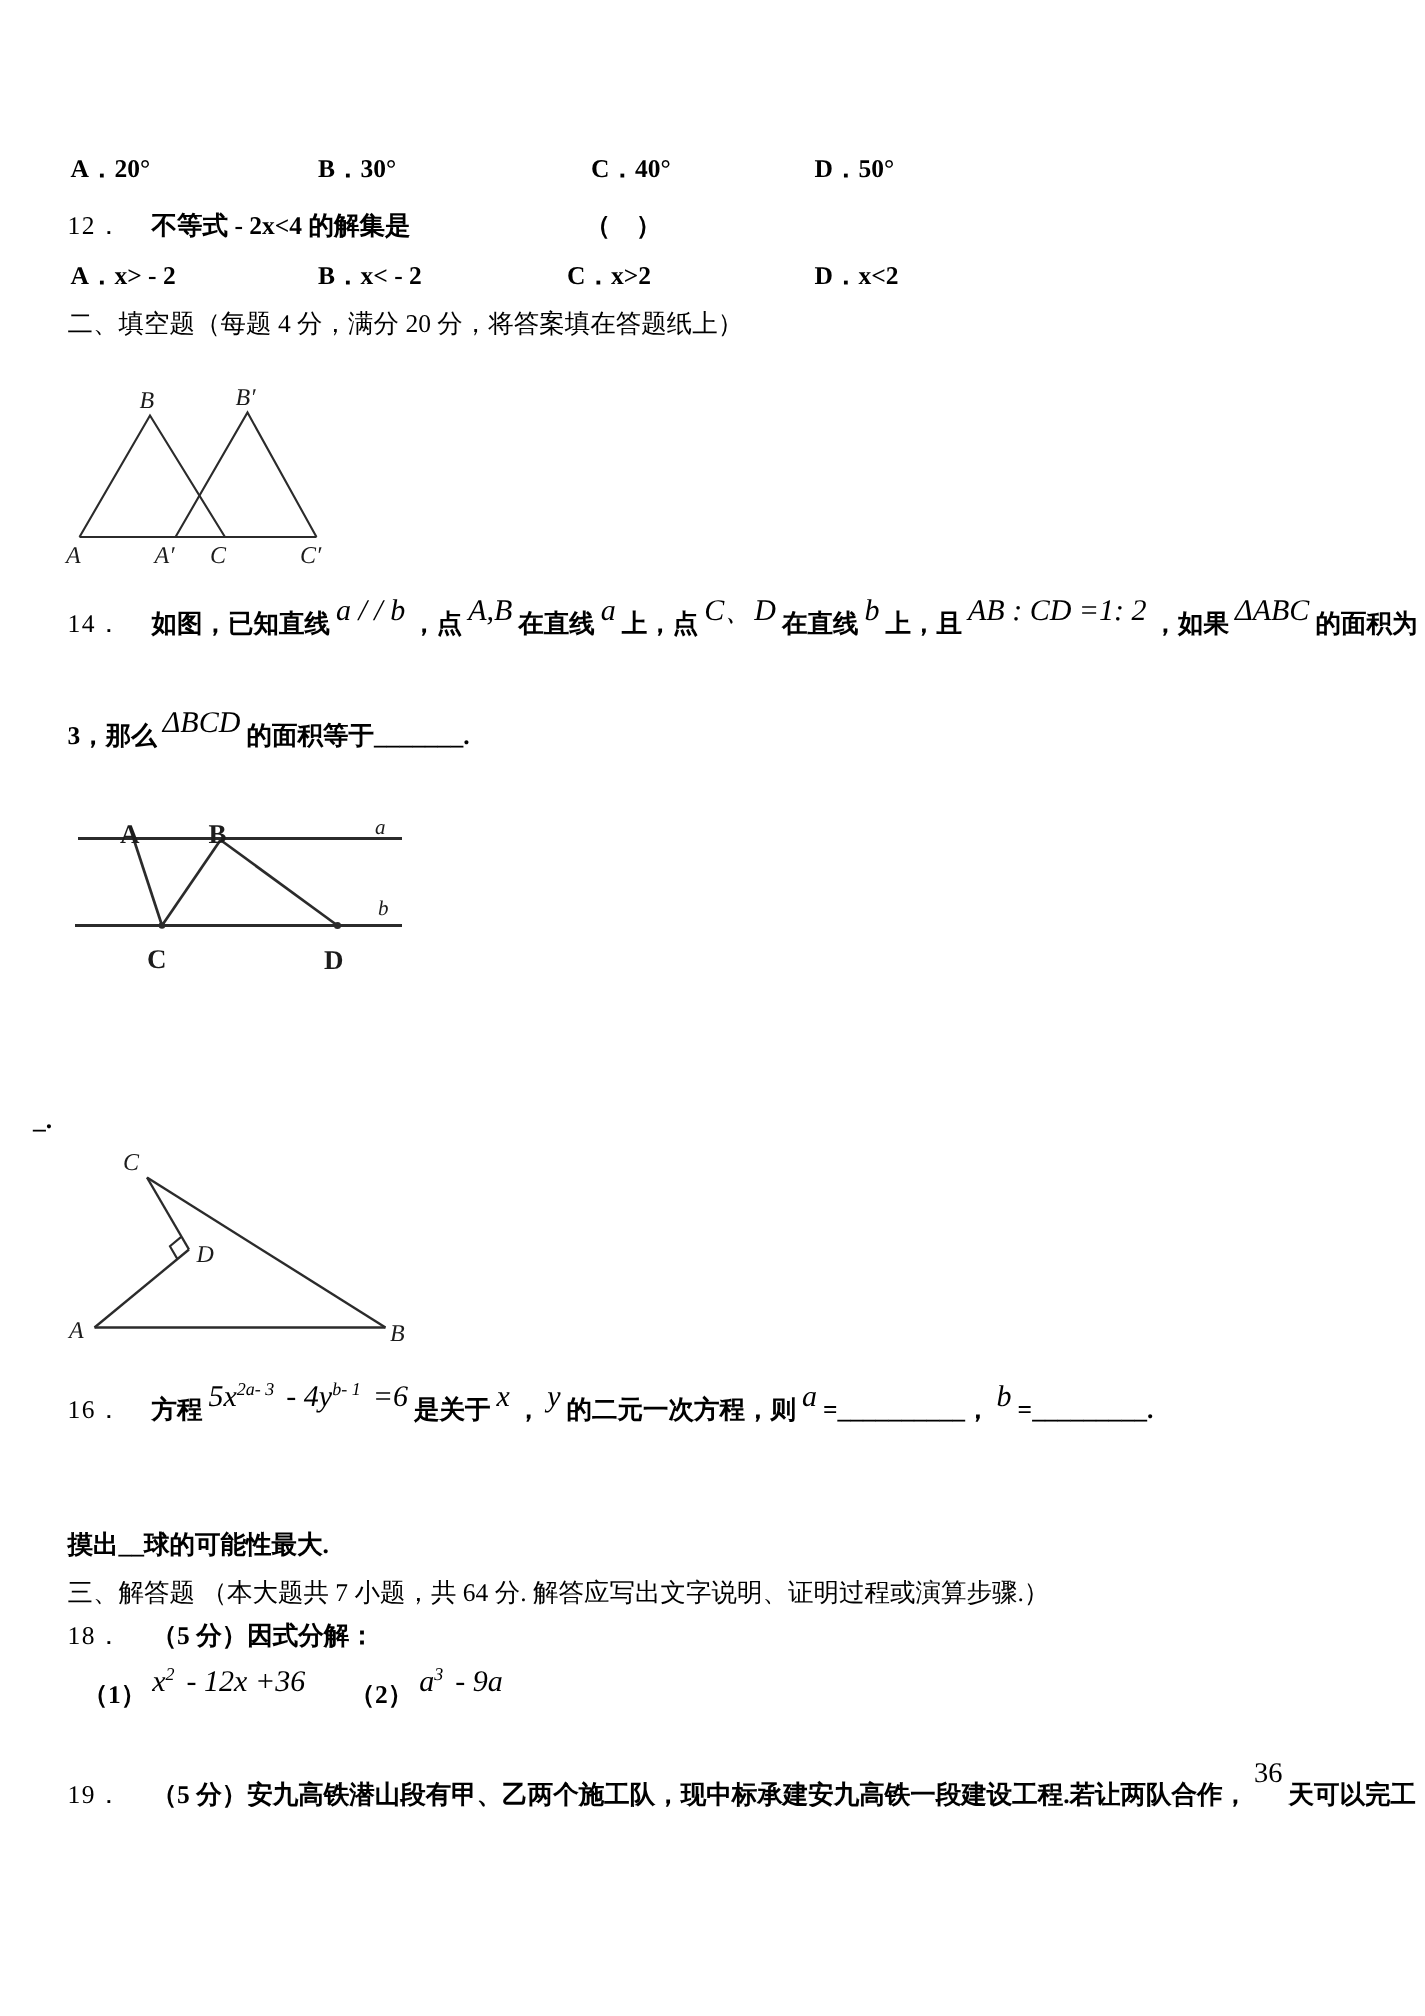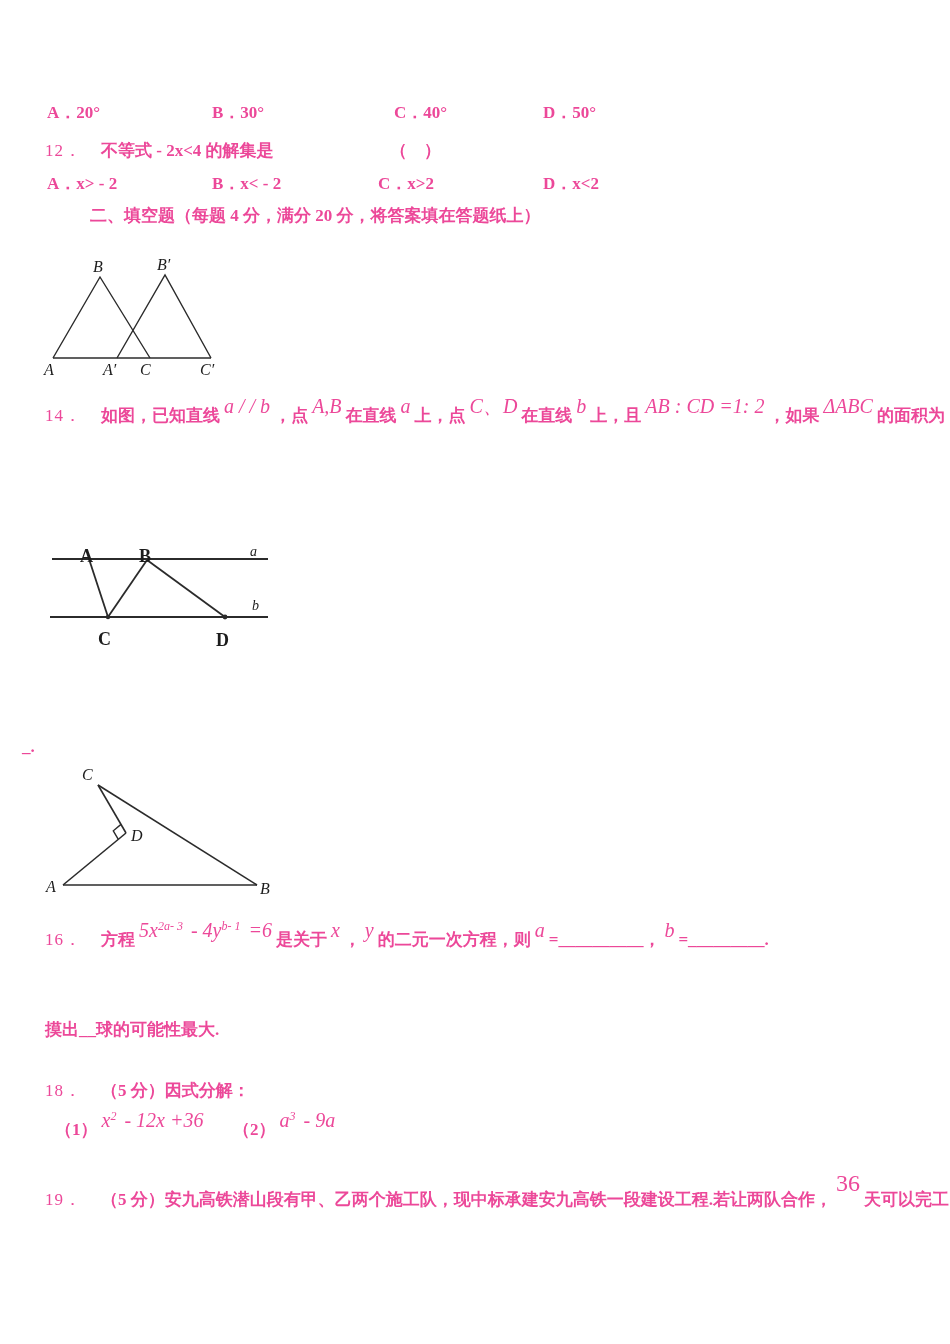--- a/index.html
+++ b/index.html
@@ -1,34 +1,34 @@
 <!DOCTYPE html>
 <html><head>
 <meta charset="utf-8">
 <style>
   html,body{margin:0;padding:0;background:#e8e8e8;}
   .page{
     position:relative;width:950px;height:1344px;background:#ffffff;
-    overflow:hidden;color:#ec4899;
+    overflow:hidden;color:#000000;
     font-family:"Liberation Serif","DejaVu Serif",serif;
   }
   .line{position:absolute;left:45px;white-space:nowrap;font-size:17px;line-height:23px;}
   .zh{font-weight:700;}
   .qnum{font-weight:400;margin-right:19px;letter-spacing:1px;}
-  .sec-title{font-weight:700;margin-left:45px;}
+  .sec-title{font-weight:400;}
   .opt{position:absolute;top:0;font-weight:700;}
   .opt span{font-weight:700;}
   .brackets{position:absolute;left:345px;top:0;font-weight:700;}
   .math{
     font-style:italic;font-weight:400;font-size:20px;line-height:1;
     position:relative;top:-8px;margin:0 4px;display:inline-block;
   }
   .math sup{font-size:12px;font-style:italic;vertical-align:7px;letter-spacing:0;}
   .upright{font-style:normal;}
-  .raise-hi{top:-14px;font-size:24px;}
+  .raise-hi{top:-14px;font-size:19px;}
   .item{position:absolute;top:0;}
   .item-label{font-weight:700;}
   svg.figures{position:absolute;left:0;top:0;pointer-events:none;}
   svg text{font-family:"Liberation Serif","DejaVu Serif",serif;fill:#1c1c1c;}
   .fig-lbl-i{font-style:italic;font-size:16px;}
   .fig-lbl-i-sm{font-style:italic;font-size:14px;}
   .fig-lbl-b{font-weight:700;font-size:18px;}
   path,line{stroke:#2b2b2b;fill:none;}
 </style>
 </head>
@@ -55,33 +55,39 @@
   </div>
 
   <div class="line" style="top:204px">
     <span class="sec-title">二、填空题（每题 4 分，满分 20 分，将答案填在答题纸上）</span>
   </div>
 
 
   <div class="line" style="top:404px">
     <span class="qnum">14．</span><span><span class="zh">如图，已知直线</span><span class="math">a / / b</span><span class="zh">，点</span><span class="math">A,B</span><span class="zh">在直线</span><span class="math">a</span><span class="zh">上，点</span><span class="math">C、D</span><span class="zh">在直线</span><span class="math">b</span><span class="zh">上，且</span><span class="math">AB : CD =1: 2</span><span class="zh">，如果</span><span class="math">ΔABC</span><span class="zh">的面积为</span></span>
   </div>
+  <div class="line" style="top:479px">
+    <span><span class="zh">3，那么</span><span class="math">ΔBCD</span><span class="zh">的面积等于_______.</span></span>
+  </div>
 
   <div class="line" style="top:735px;left:22px">
     <span class="zh">_.</span>
   </div>
 
   <div class="line" style="top:928px">
     <span class="qnum">16．</span><span><span class="zh">方程</span><span class="math">5x<sup>2a- 3</sup></span><span class="math"> - 4y<sup>b- 1</sup></span><span class="math"> =6</span><span class="zh">是关于</span><span class="math">x</span><span class="zh">，</span><span class="math">y</span><span class="zh">的二元一次方程，则</span><span class="math">a</span><span class="zh">=__________，</span><span class="math">b</span><span class="zh">=_________.</span></span>
   </div>
 
   <div class="line" style="top:1018px">
     <span class="zh">摸出__球的可能性最大.</span>
   </div>
 
+  <div class="line" style="top:1050px">
+    <span class="sec-title">三、解答题 （本大题共 7 小题，共 64 分. 解答应写出文字说明、证明过程或演算步骤.）</span>
+  </div>
 
   <div class="line" style="top:1079px">
     <span class="qnum">18．</span><span class="zh">（5 分）因式分解：</span>
   </div>
   <div class="line" style="top:1118px;left:45px;width:860px;">
     <span class="item" style="left:10px"><span class="item-label">（1）</span><span><span class="math">x<sup>2</sup></span><span class="math"> - 12x +36</span></span></span>
     <span class="item" style="left:188px"><span class="item-label">（2）</span><span><span class="math">a<sup>3</sup></span><span class="math"> - 9a</span></span></span>
   </div>
 
   <div class="line" style="top:1185px">

